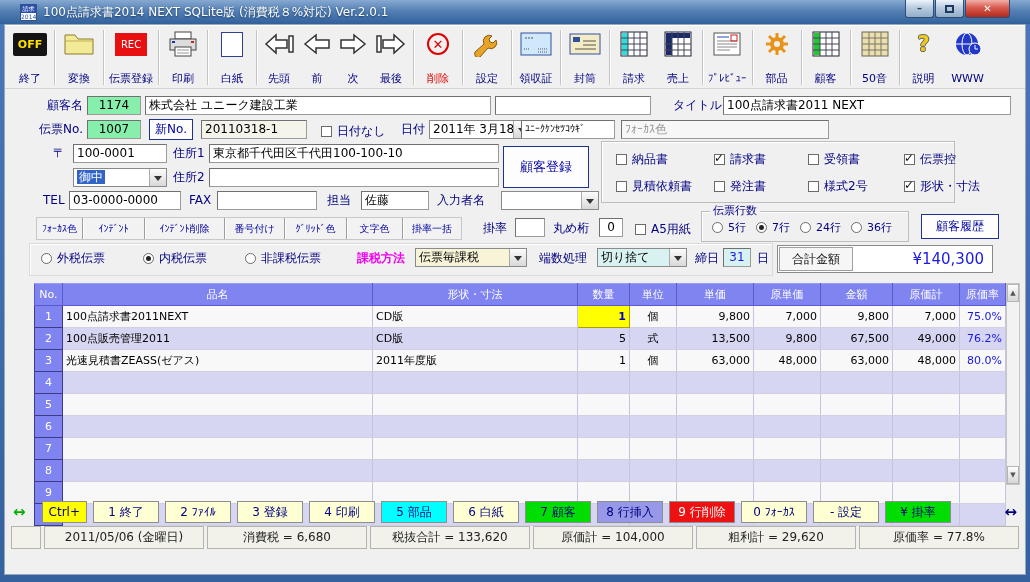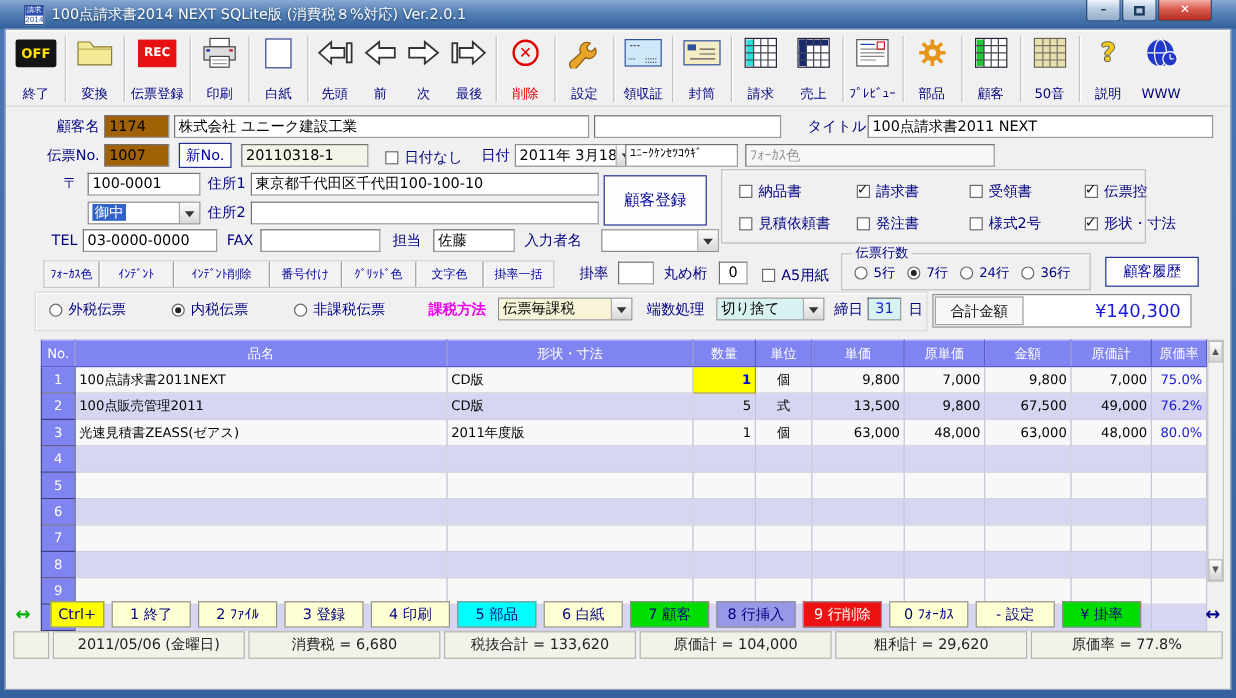--- a/index.html
+++ b/index.html
@@ -18,29 +18,29 @@
   
   .client{margin:0 4px;height:551px;background:#f0f0f0;border:1px solid #98a8bc;box-sizing:border-box;overflow:hidden}
   
   .toolbar{height:61px;border-bottom:1px solid #d4d4d4;box-shadow:0 1px 0 #fff inset;display:flex;align-items:stretch;padding:2px 1px 0 3px;background:#f0f0f0}
   .tbtn{display:flex;flex-direction:column;align-items:center;justify-content:space-between;padding:3px 3px 2px;min-width:38px;cursor:default}
   .tbtn .ictop{height:28px;display:flex;align-items:center;justify-content:center}
   .tbtn .lbl{color:#000080;font-size:11px;white-space:nowrap;line-height:14px}
   .tbtn .lbl.red{color:#e00000}
   .tsep{width:1px;background:#c4c4c4;box-shadow:1px 0 0 #fff;margin:3px 2px}
   .ic-off{width:34px;height:23px;background:#141414;color:#ffe000;font-weight:bold;font-size:11px;display:flex;align-items:center;justify-content:center;border-radius:2px}
-  .ic-rec{width:32px;height:23px;background:#e81010;color:#fff;font-weight:bold;font-size:10px;display:flex;align-items:center;justify-content:center}
+  .ic-rec{width:32px;height:23px;background:#e81010;color:#fff;font-weight:normal;font-size:10px;display:flex;align-items:center;justify-content:center}
   .ic-blank{width:22px;height:25px;background:#fff;border:1px solid #30408e;box-sizing:border-box}
   .ic-del{width:22px;height:22px;border:2px solid #e00000;border-radius:50%;color:#e00000;font-weight:bold;font-size:13px;display:flex;align-items:center;justify-content:center;box-sizing:border-box}
   .ic-q{font-size:21px;font-weight:bold;color:#f2ca18;text-shadow:-1px 0 0 #666,1px 0 0 #666,0 -1px 0 #666,0 1px 0 #666;line-height:26px}
   
   .form{position:relative;height:192px;background:#f0f0f0}
   .flabel{position:absolute;color:#000080;line-height:19px;white-space:nowrap}
   .field{position:absolute;height:19px;box-sizing:border-box;background:#fff;border:1px solid #9a9a9a;border-top-color:#707070;border-left-color:#707070;line-height:17px;padding:0 3px;color:#000;overflow:hidden;white-space:nowrap}
-  .cyanf{background:#a16207;}
+  .cyanf{background:#86efac;text-align:center}
   .btn{position:absolute;box-sizing:border-box;background:#fdfdfd;border:1px solid #203090;color:#0000a0;display:flex;align-items:center;justify-content:center;white-space:nowrap}
   .combo{position:absolute;height:19px;box-sizing:border-box;background:#fff;border:1px solid #8a8a8a;display:flex}
   .combo .val{flex:1;line-height:17px;padding:0 3px;overflow:hidden;white-space:nowrap}
   .combo .dd{width:16px;border-left:1px solid #aaa;background:linear-gradient(#fcfcfc,#d8d8d8);display:flex;align-items:center;justify-content:center}
   .combo .dd::after{content:"";border:4px solid transparent;border-top:5px solid #333;margin-top:5px}
   .ckwrap,.rdwrap{display:inline-flex;align-items:center;gap:5px;white-space:nowrap}
   .cb{width:11px;height:11px;background:#fff;border:1px solid #6a6a6a;box-sizing:border-box;position:relative;flex:none}
   .cb.checked::after{content:"✓";position:absolute;left:-1px;top:-4px;font-size:12px;font-weight:bold;color:#111}
   .cklbl,.rdlbl{color:#000080}
   .rd{width:11px;height:11px;border-radius:50%;background:#fff;border:1px solid #6a6a6a;box-sizing:border-box;position:relative;flex:none}

